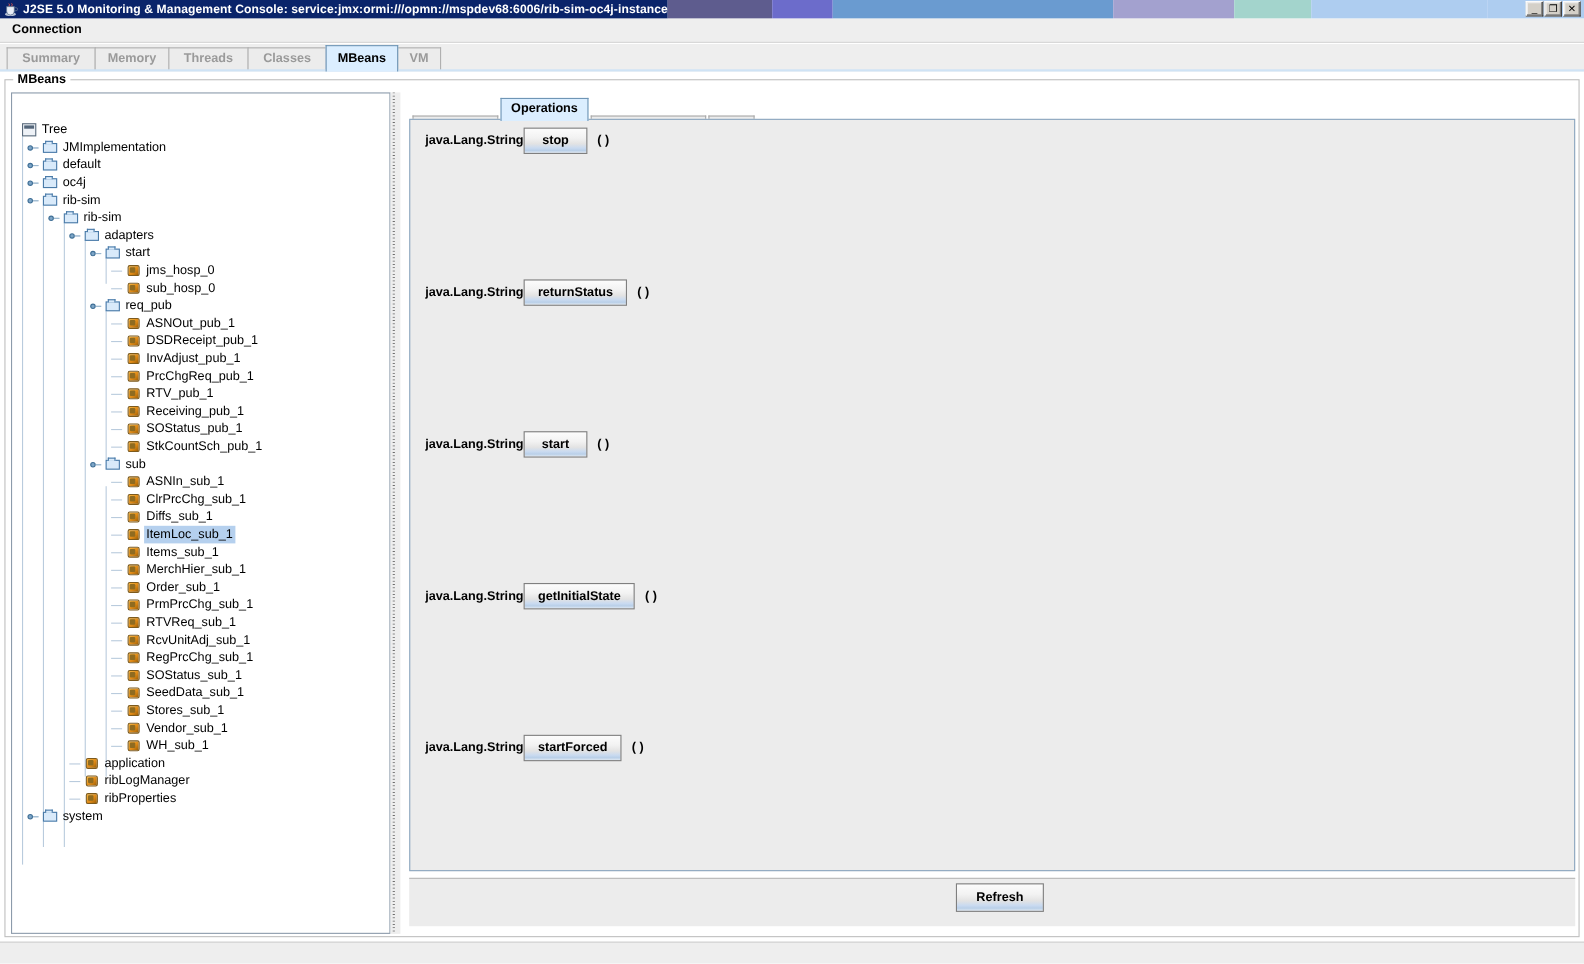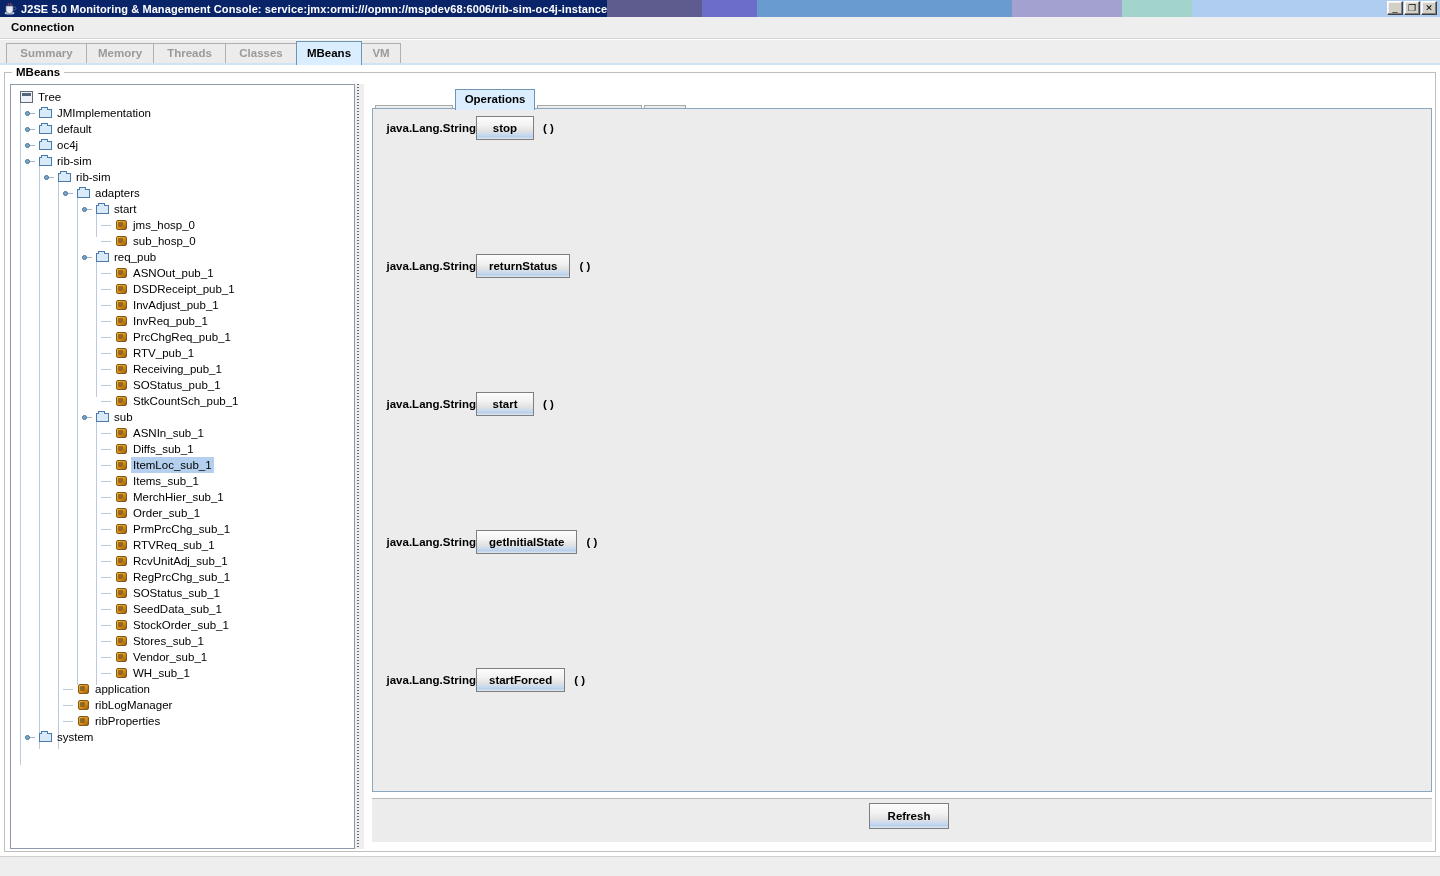--- a/index.html
+++ b/index.html
@@ -159,20 +159,21 @@
     left: 0; top: 0;
     width: 345px; height: 765px;
     background: #ffffff;
     border: 1px solid #8c9bab;
     box-sizing: border-box;
     overflow: hidden;
   }
   #tree-inner {
     position: relative;
     padding: 4px 13px 0 4px;
+    margin-top: 21px;
   }
   .trow {
     position: relative;
     height: 16px;
     line-height: 16px;
     white-space: nowrap;
     font-size: 11.5px;
     color: #000;
   }
   .tlabel {
@@ -487,43 +488,42 @@
           </div><span style="display: inline-block; width: 80px;"></span><span class="ticon ic-folder"></span><span class="tlabel">start</span></div>
         <div class="trow"><div class="tline-h" style="left: 86px; top: 8px; width: 10px;"></div><span style="display: inline-block; width: 99px;"></span><span class="ticon ic-bean"></span><span class="tlabel">jms_hosp_0</span></div>
         <div class="trow"><div class="tline-h" style="left: 86px; top: 8px; width: 10px;"></div><span style="display: inline-block; width: 99px;"></span><span class="ticon ic-bean"></span><span class="tlabel">sub_hosp_0</span></div>
         <div class="trow"><div class="tline-h" style="left: 67px; top: 8px; width: 10px;"></div><div class="thandle" style="left: 66px;">
             <span class="knob"></span>
             <span class="stem"></span>
           </div><span style="display: inline-block; width: 80px;"></span><span class="ticon ic-folder"></span><span class="tlabel">req_pub</span></div>
         <div class="trow"><div class="tline-h" style="left: 86px; top: 8px; width: 10px;"></div><span style="display: inline-block; width: 99px;"></span><span class="ticon ic-bean"></span><span class="tlabel">ASNOut_pub_1</span></div>
         <div class="trow"><div class="tline-h" style="left: 86px; top: 8px; width: 10px;"></div><span style="display: inline-block; width: 99px;"></span><span class="ticon ic-bean"></span><span class="tlabel">DSDReceipt_pub_1</span></div>
         <div class="trow"><div class="tline-h" style="left: 86px; top: 8px; width: 10px;"></div><span style="display: inline-block; width: 99px;"></span><span class="ticon ic-bean"></span><span class="tlabel">InvAdjust_pub_1</span></div>
-        <div class="trow"><div class="tline-h" style="left: 86px; top: 8px; width: 10px;"></div><span style="display: inline-block; width: 99px;"></span><span class="ticon ic-bean"></span><span class="tlabel">InvReq_pub_1</span></div>
         <div class="trow"><div class="tline-h" style="left: 86px; top: 8px; width: 10px;"></div><span style="display: inline-block; width: 99px;"></span><span class="ticon ic-bean"></span><span class="tlabel">PrcChgReq_pub_1</span></div>
         <div class="trow"><div class="tline-h" style="left: 86px; top: 8px; width: 10px;"></div><span style="display: inline-block; width: 99px;"></span><span class="ticon ic-bean"></span><span class="tlabel">RTV_pub_1</span></div>
         <div class="trow"><div class="tline-h" style="left: 86px; top: 8px; width: 10px;"></div><span style="display: inline-block; width: 99px;"></span><span class="ticon ic-bean"></span><span class="tlabel">Receiving_pub_1</span></div>
         <div class="trow"><div class="tline-h" style="left: 86px; top: 8px; width: 10px;"></div><span style="display: inline-block; width: 99px;"></span><span class="ticon ic-bean"></span><span class="tlabel">SOStatus_pub_1</span></div>
         <div class="trow"><div class="tline-h" style="left: 86px; top: 8px; width: 10px;"></div><span style="display: inline-block; width: 99px;"></span><span class="ticon ic-bean"></span><span class="tlabel">StkCountSch_pub_1</span></div>
         <div class="trow"><div class="tline-h" style="left: 67px; top: 8px; width: 10px;"></div><div class="thandle" style="left: 66px;">
             <span class="knob"></span>
             <span class="stem"></span>
           </div><span style="display: inline-block; width: 80px;"></span><span class="ticon ic-folder"></span><span class="tlabel">sub</span></div>
         <div class="trow"><div class="tline-h" style="left: 86px; top: 8px; width: 10px;"></div><span style="display: inline-block; width: 99px;"></span><span class="ticon ic-bean"></span><span class="tlabel">ASNIn_sub_1</span></div>
+        <div class="trow"><div class="tline-h" style="left: 86px; top: 8px; width: 10px;"></div><span style="display: inline-block; width: 99px;"></span><span class="ticon ic-bean"></span><span class="tlabel">ClrPrcChg_sub_1</span></div>
         <div class="trow"><div class="tline-h" style="left: 86px; top: 8px; width: 10px;"></div><span style="display: inline-block; width: 99px;"></span><span class="ticon ic-bean"></span><span class="tlabel">Diffs_sub_1</span></div>
         <div class="trow"><div class="tline-h" style="left: 86px; top: 8px; width: 10px;"></div><span style="display: inline-block; width: 99px;"></span><span class="ticon ic-bean"></span><span class="tlabel sel">ItemLoc_sub_1</span></div>
         <div class="trow"><div class="tline-h" style="left: 86px; top: 8px; width: 10px;"></div><span style="display: inline-block; width: 99px;"></span><span class="ticon ic-bean"></span><span class="tlabel">Items_sub_1</span></div>
         <div class="trow"><div class="tline-h" style="left: 86px; top: 8px; width: 10px;"></div><span style="display: inline-block; width: 99px;"></span><span class="ticon ic-bean"></span><span class="tlabel">MerchHier_sub_1</span></div>
         <div class="trow"><div class="tline-h" style="left: 86px; top: 8px; width: 10px;"></div><span style="display: inline-block; width: 99px;"></span><span class="ticon ic-bean"></span><span class="tlabel">Order_sub_1</span></div>
         <div class="trow"><div class="tline-h" style="left: 86px; top: 8px; width: 10px;"></div><span style="display: inline-block; width: 99px;"></span><span class="ticon ic-bean"></span><span class="tlabel">PrmPrcChg_sub_1</span></div>
         <div class="trow"><div class="tline-h" style="left: 86px; top: 8px; width: 10px;"></div><span style="display: inline-block; width: 99px;"></span><span class="ticon ic-bean"></span><span class="tlabel">RTVReq_sub_1</span></div>
         <div class="trow"><div class="tline-h" style="left: 86px; top: 8px; width: 10px;"></div><span style="display: inline-block; width: 99px;"></span><span class="ticon ic-bean"></span><span class="tlabel">RcvUnitAdj_sub_1</span></div>
         <div class="trow"><div class="tline-h" style="left: 86px; top: 8px; width: 10px;"></div><span style="display: inline-block; width: 99px;"></span><span class="ticon ic-bean"></span><span class="tlabel">RegPrcChg_sub_1</span></div>
         <div class="trow"><div class="tline-h" style="left: 86px; top: 8px; width: 10px;"></div><span style="display: inline-block; width: 99px;"></span><span class="ticon ic-bean"></span><span class="tlabel">SOStatus_sub_1</span></div>
         <div class="trow"><div class="tline-h" style="left: 86px; top: 8px; width: 10px;"></div><span style="display: inline-block; width: 99px;"></span><span class="ticon ic-bean"></span><span class="tlabel">SeedData_sub_1</span></div>
-        <div class="trow"><div class="tline-h" style="left: 86px; top: 8px; width: 10px;"></div><span style="display: inline-block; width: 99px;"></span><span class="ticon ic-bean"></span><span class="tlabel">StockOrder_sub_1</span></div>
         <div class="trow"><div class="tline-h" style="left: 86px; top: 8px; width: 10px;"></div><span style="display: inline-block; width: 99px;"></span><span class="ticon ic-bean"></span><span class="tlabel">Stores_sub_1</span></div>
         <div class="trow"><div class="tline-h" style="left: 86px; top: 8px; width: 10px;"></div><span style="display: inline-block; width: 99px;"></span><span class="ticon ic-bean"></span><span class="tlabel">Vendor_sub_1</span></div>
         <div class="trow"><div class="tline-h" style="left: 86px; top: 8px; width: 10px;"></div><span style="display: inline-block; width: 99px;"></span><span class="ticon ic-bean"></span><span class="tlabel">WH_sub_1</span></div>
         <div class="trow"><div class="tline-h" style="left: 48px; top: 8px; width: 10px;"></div><span style="display: inline-block; width: 61px;"></span><span class="ticon ic-bean"></span><span class="tlabel">application</span></div>
         <div class="trow"><div class="tline-h" style="left: 48px; top: 8px; width: 10px;"></div><span style="display: inline-block; width: 61px;"></span><span class="ticon ic-bean"></span><span class="tlabel">ribLogManager</span></div>
         <div class="trow"><div class="tline-h" style="left: 48px; top: 8px; width: 10px;"></div><span style="display: inline-block; width: 61px;"></span><span class="ticon ic-bean"></span><span class="tlabel">ribProperties</span></div>
         <div class="trow"><div class="tline-h" style="left: 10px; top: 8px; width: 10px;"></div><div class="thandle" style="left: 9px;">
             <span class="knob"></span>
             <span class="stem"></span>
           </div><span style="display: inline-block; width: 23px;"></span><span class="ticon ic-folder"></span><span class="tlabel">system</span></div>

